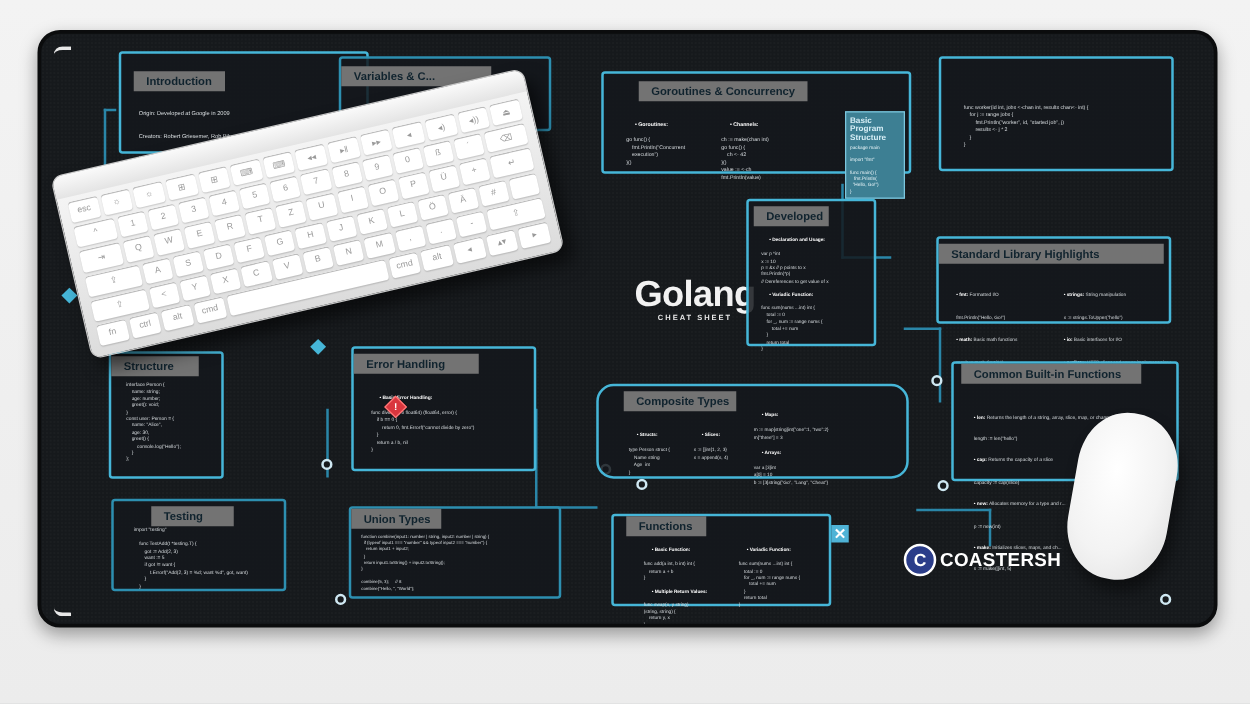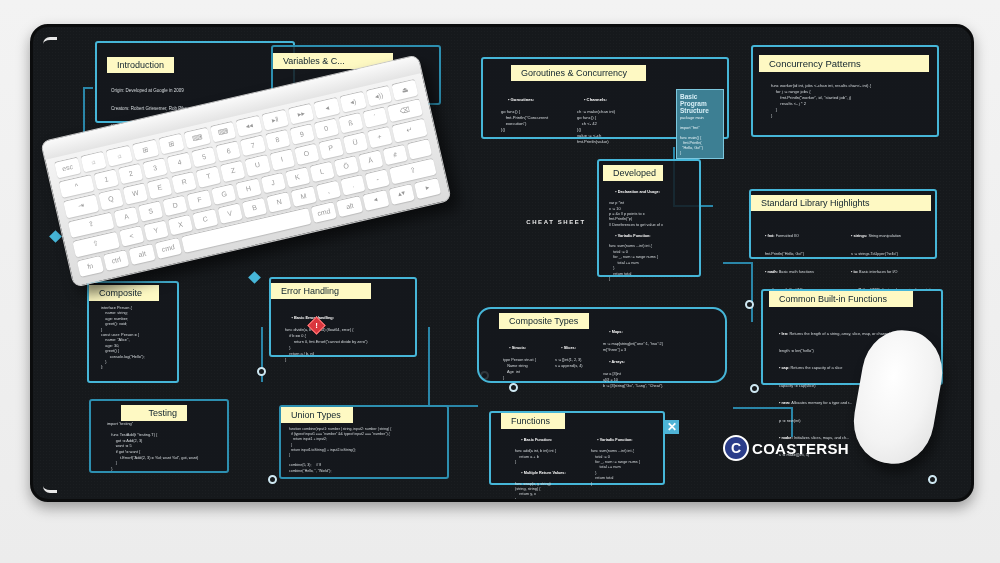--- a/index.html
+++ b/index.html
@@ -19,22 +19,22 @@
   }
   .mat::before {
     content: ""; position: absolute; inset: 0;
     background-image: radial-gradient(rgba(255,255,255,0.025) 1px, transparent 1px);
     background-size: 3px 3px;
   }
   .corner-glint { position: absolute; width: 14px; height: 7px; border-top: 3px solid #e8e8e8; border-radius: 10px 0 0 0; }
   .panel { position: absolute; border: 2px solid #2d8fb0; border-radius: 3px; background: rgba(20,24,28,0.85); }
   .panel.bright { border-color: #46b6d8; }
   .ptitle {
-    position: absolute; background: #fef9c3; color: #10232e;
-    font-weight: normal; font-size: 9px; padding: 3px 10px; white-space: nowrap;
+    position: absolute; background: #737373; color: #10232e;
+    font-weight: bold; font-size: 9px; padding: 3px 10px; white-space: nowrap;
   }
   .code { position: absolute; font-size: 4.2px; line-height: 6px; color: #d8dde0; white-space: pre; font-family: "Liberation Sans", sans-serif; }
   .code b { color: #ffffff; }
   .trace { position: absolute; border-color: #2a86a8; border-style: solid; border-width: 0; }
   .node { position: absolute; width: 9px; height: 9px; border-radius: 50%; border: 2px solid #cfe8f2; background: #16191c; }
   .diamond { position: absolute; width: 9px; height: 9px; background: #46b6d8; transform: rotate(45deg); }
   .center-title { position: absolute; left: 468px; top: 193px; text-align: center; width: 110px; }
   .center-title .big { color: #f2f2f2; font-size: 29px; font-weight: bold; letter-spacing: -0.5px; }
   .center-title .small { color: #e8e8e8; font-size: 6px; font-weight: bold; letter-spacing: 1.6px; margin-top: -1px; }
   .basic-box { position: absolute; left: 643px; top: 62px; width: 48px; height: 70px; background: #3d7f93; border: 1px solid #7cc7de; }
@@ -131,30 +131,30 @@
 
 import "fmt"
 
 func main() {
    fmt.Println(
   "Hello, Go!")
 }</div>
   </div>
 
   <div class="panel bright" style="left:718px;top:18px;width:188px;height:92px;">
-    <div class="ptitle" style="left:6px;top:8px;width:170px;font-size:9.5px;">Concurrency Patterns</div>
     <div class="code" style="left:18px;top:36px;">func worker(id int, jobs &lt;-chan int, results chan&lt;- int) {
     for j := range jobs {
         fmt.Println("worker", id, "started job", j)
         results &lt;- j * 2
     }
 }</div>
   </div>
 
   <div class="center-title">
+    <div class="big">Golang</div>
     <div class="small">CHEAT SHEET</div>
   </div>
 
   <div class="panel bright" style="left:564px;top:132px;width:104px;height:118px;">
     <div class="ptitle" style="left:4px;top:4px;width:60px;">Developed</div>
     <div class="code" style="left:10px;top:24px;font-size:3.8px;line-height:5.4px;">
       <b>• Declaration and Usage:</b>
       <div>var p *int
 x := 10
 p = &amp;x // p points to x
@@ -195,36 +195,36 @@
       <div><b>• cap:</b> <span>Returns the capacity of a slice</span></div>
       <div>capacity := cap(slice)</div>
       <div><b>• new:</b> <span>Allocates memory for a type and r...</span></div>
       <div>p := new(int)</div>
       <div><b>• make:</b> <span>Initializes slices, maps, and ch...</span></div>
       <div>s := make([]int, 5)</div>
     </div>
   </div>
 
   <div class="panel bright" style="left:54px;top:254px;width:92px;height:102px;">
-    <div class="ptitle" style="left:0;top:2px;width:70px;">Composite</div>
+    <div class="ptitle" style="left:0;top:2px;width:70px;">Structure</div>
     <div class="code" style="left:12px;top:22px;font-size:3.9px;line-height:5.4px;">interface Person {
     name: string;
     age: number;
     greet(): void;
 }
 const user: Person = {
     name: "Alice",
     age: 30,
     greet() {
         console.log("Hello");
     }
 };</div>
   </div>
 
-  <div class="panel bright" style="left:236px;top:250px;width:148px;height:80px;padding-left:18px;">
+  <div class="panel bright" style="left:248px;top:250px;width:148px;height:100px;padding-left:18px;">
     <div class="ptitle" style="left:0;top:4px;width:100px;">Error Handling</div>
     <div class="code" style="left:14px;top:30px;font-size:3.9px;">
       <b>• Basic Error Handling:</b>
       <div>func divide(a, b float64) (float64, error) {
     if b == 0 {
         return 0, fmt.Errorf("cannot divide by zero")
     }
     return a / b, nil
 }</div>
     </div>
@@ -252,21 +252,21 @@
       <div>m := map[string]int{"one":1, "two":2}
 m["three"] = 3</div>
       <b>• Arrays:</b>
       <div>var a [3]int
 a[0] = 10
 b := [3]string{"Go", "Lang", "Cheat"}</div>
     </div>
   </div>
 
   <div class="panel" style="left:56px;top:372px;width:140px;height:74px;">
-    <div class="ptitle" style="left:30px;top:4px;width:66px;text-align:right;">Testing</div>
+    <div class="ptitle" style="left:30px;top:4px;width:66px;text-align:left;">Testing</div>
     <div class="code" style="left:16px;top:20px;font-size:3.9px;line-height:5.6px;">import "testing"
 
     func TestAdd(t *testing.T) {
         got := Add(2, 3)
         want := 5
         if got != want {
             t.Errorf("Add(2, 3) = %d; want %d", got, want)
         }
     }</div>
   </div>

